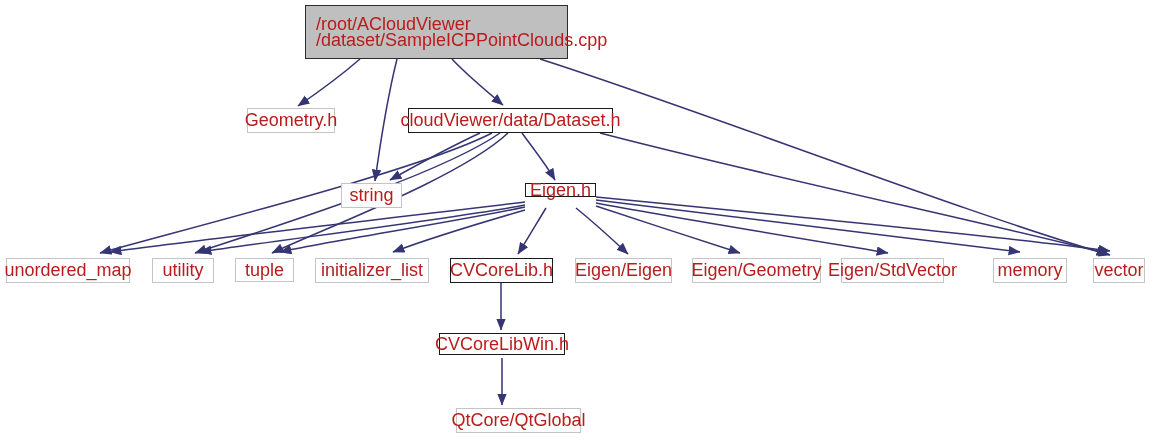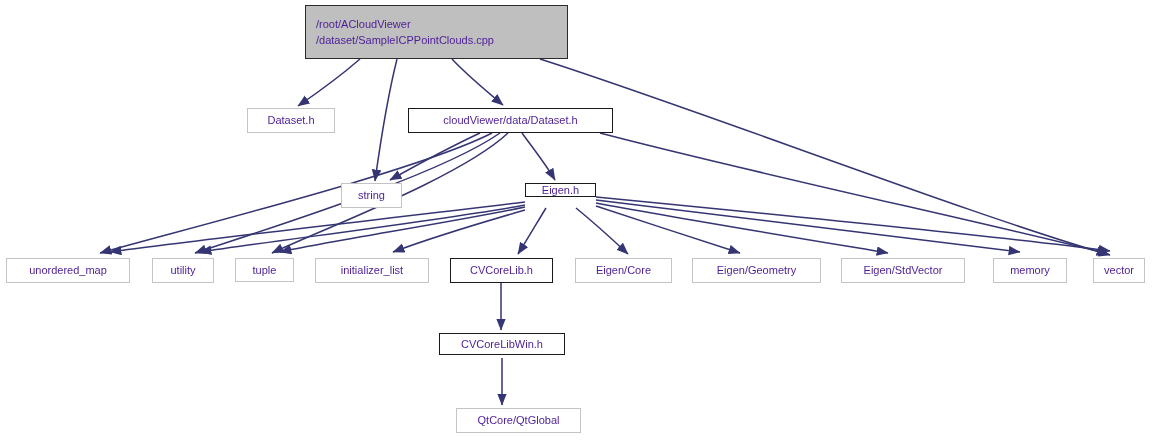--- a/index.html
+++ b/index.html
@@ -27,23 +27,23 @@
   }
   .node {
     position: absolute;
     box-sizing: border-box;
     display: flex;
     flex-direction: column;
     align-items: center;
     justify-content: center;
     background: #ffffff;
     border: 1px solid #c4c4c4;
-    font-size: 11px;
+    font-size: 18px;
     line-height: 15px;
-    color: #4c1d95;
+    color: #b91c1c;
     white-space: nowrap;
     text-align: center;
     z-index: 2;
   }
   .node.strong {
     border: 1.6px solid #1a1a1a;
   }
   .node.root {
     background: #bfbfbf;
     border: 1.6px solid #2b2b2b;
@@ -92,21 +92,21 @@
         <path d="M 502,358 L 502,405"></path>
       </g>
   </svg>
 
   <div id="node-group">
       <div class="node root" style="left: 305px; top: 5px; width: 263px; height: 54px;">
         <span class="line">/root/ACloudViewer</span>
         <span class="line">/dataset/SampleICPPointClouds.cpp</span>
       </div>
       <div class="node" style="left: 247px; top: 108px; width: 88px; height: 25px;">
-        <span>Dataset.h</span>
+        <span>Geometry.h</span>
       </div>
       <div class="node strong" style="left: 408px; top: 108px; width: 205px; height: 25px;">
         <span>cloudViewer/data/Dataset.h</span>
       </div>
       <div class="node" style="left: 341px; top: 183px; width: 61px; height: 25px;">
         <span>string</span>
       </div>
       <div class="node strong" style="left: 525px; top: 183px; width: 71px; height: 14px;">
         <span>Eigen.h</span>
       </div>
@@ -119,26 +119,26 @@
       <div class="node" style="left: 235px; top: 258px; width: 59px; height: 24px;">
         <span>tuple</span>
       </div>
       <div class="node" style="left: 315px; top: 258px; width: 114px; height: 25px;">
         <span>initializer_list</span>
       </div>
       <div class="node strong" style="left: 450px; top: 258px; width: 103px; height: 25px;">
         <span>CVCoreLib.h</span>
       </div>
       <div class="node" style="left: 575px; top: 258px; width: 97px; height: 25px;">
-        <span>Eigen/Core</span>
+        <span>Eigen/Eigen</span>
       </div>
       <div class="node" style="left: 692px; top: 258px; width: 129px; height: 25px;">
         <span>Eigen/Geometry</span>
       </div>
-      <div class="node" style="left: 841px; top: 258px; width: 124px; height: 25px;">
+      <div class="node" style="left: 841px; top: 258px; width: 103px; height: 25px;">
         <span>Eigen/StdVector</span>
       </div>
       <div class="node" style="left: 993px; top: 258px; width: 74px; height: 25px;">
         <span>memory</span>
       </div>
       <div class="node" style="left: 1093px; top: 258px; width: 52px; height: 25px;">
         <span>vector</span>
       </div>
       <div class="node strong" style="left: 439px; top: 333px; width: 126px; height: 22px;">
         <span>CVCoreLibWin.h</span>

